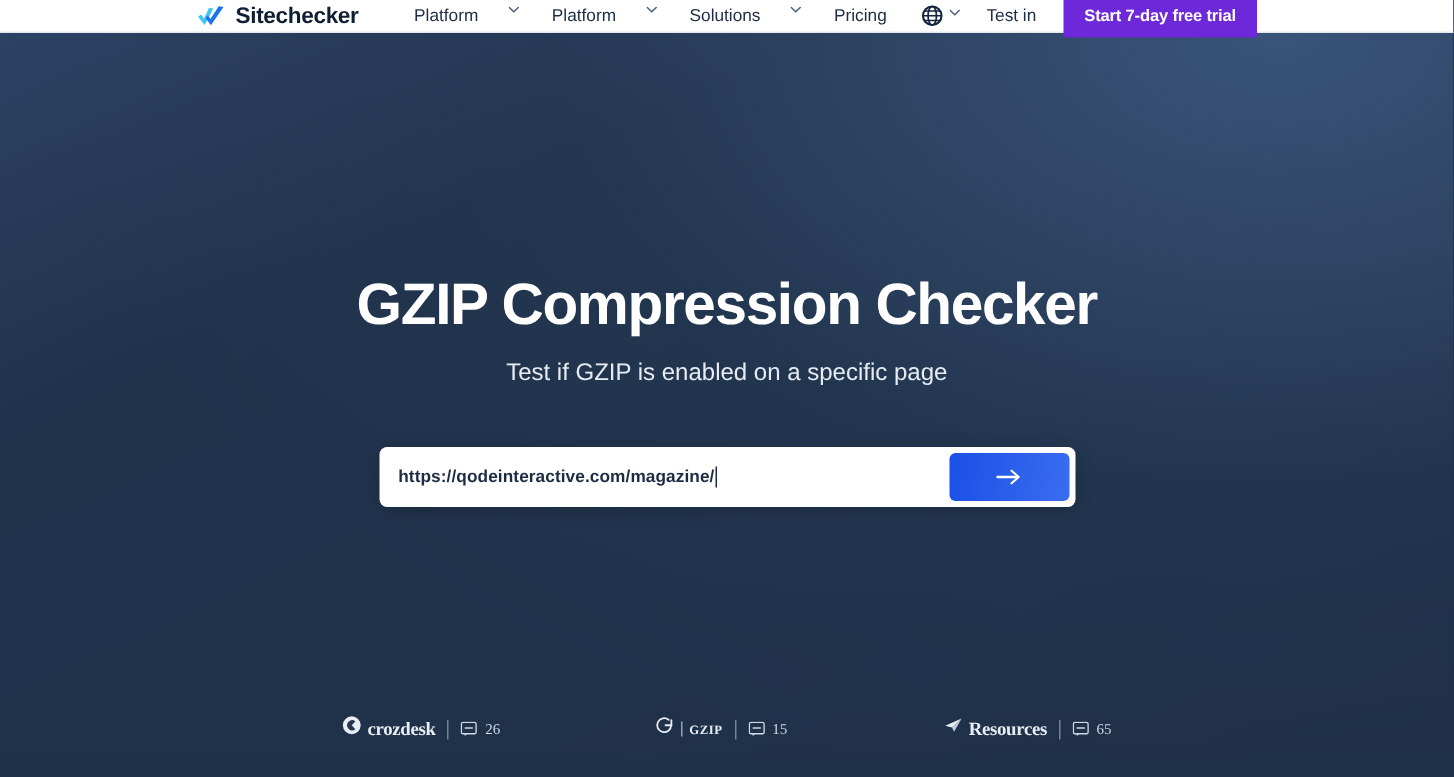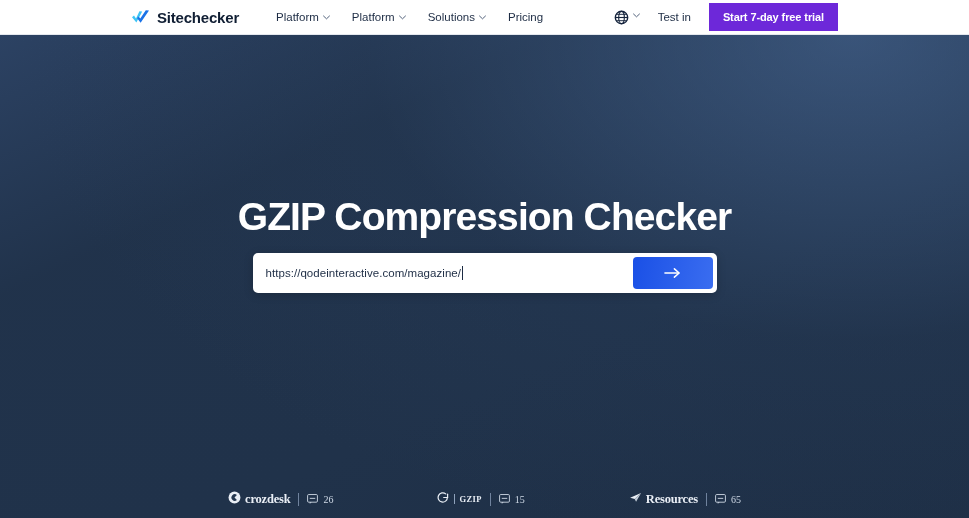--- a/index.html
+++ b/index.html
@@ -6,39 +6,39 @@
   html, body {
     width: 969px; height: 518px;
     overflow: hidden;
     font-family: "Liberation Sans", sans-serif;
   }
   body { background: #1f3149; }
 
   
   .header {
     position: relative;
-    width: 969px; height: 35px;
+    width: 969px; height: 22px;
     background: #ffffff;
     border-bottom: 1px solid #e4e8ee;
     display: flex; align-items: center;
     z-index: 5;
   }
   .logo {
     display: flex; align-items: center; gap: 7px;
     margin-left: 131px;
     cursor: pointer;
   }
   .logo-mark { width: 19px; height: 16px; display: block; }
   .logo-text {
     font-size: 15px; font-weight: bold; color: #101e33;
     letter-spacing: -0.2px; white-space: nowrap;
   }
   .nav { display: flex; align-items: center; gap: 22px; margin-left: 37px; }
   .nav-item {
-    display: flex; align-items: flex-end; gap: 4px;
+    display: flex; align-items: flex-start; gap: 20px;
     font-size: 11.5px; color: #1d2c44; font-weight: 500;
     cursor: pointer; white-space: nowrap;
   }
   .chev {
     width: 7px; height: 7px; display: inline-block;
     position: relative; top: -1px;
   }
   .chev svg { display: block; }
 
   .header-right {
@@ -81,27 +81,28 @@
     text-align: center; white-space: nowrap;
   }
   .hero-sub {
     margin-top: 14px;
     font-size: 16px; color: #e7ecf3; font-weight: 400;
     text-align: center; white-space: nowrap;
   }
 
   
   .search-bar {
-    margin-top: 14px;
+    margin-top: 40px;
     width: 464px; height: 40px;
     background: #ffffff;
     border-radius: 5px;
     display: flex; align-items: center;
     padding: 4px;
     box-shadow: 0 2px 10px rgba(0,0,0,0.18);
+    font-weight: bold;
   }
   .search-field {
     flex: 1; height: 100%;
     display: flex; align-items: center;
     padding-left: 9px;
     position: relative;
     cursor: text;
   }
   .search-value {
     font-size: 11.5px; color: #1d2c44;
@@ -217,20 +218,21 @@
     </div>
     <span class="signin">Test in</span>
     <button class="trial-btn">Start 7-day free trial</button>
   </div>
 </div>
 
 <div class="hero">
   <div class="hero-inner">
 
     <h1 class="hero-title">GZIP Compression Checker</h1>
+    <p class="hero-sub">Test if GZIP is enabled on a specific page</p>
 
     <div class="search-bar">
       <div class="search-field" title="Enter the URL of the page">
         <span class="search-value">https://qodeinteractive.com/magazine/</span>
           <span class="caret"></span>
       </div>
       <button class="search-btn">
         <span class="arrow-ico">
           <svg viewBox="0 0 18 12" width="17" height="12" xmlns="http://www.w3.org/2000/svg">
             <line x1="1" y1="6" x2="15.5" y2="6" stroke="#ffffff" stroke-width="1.6" stroke-linecap="round"></line>

